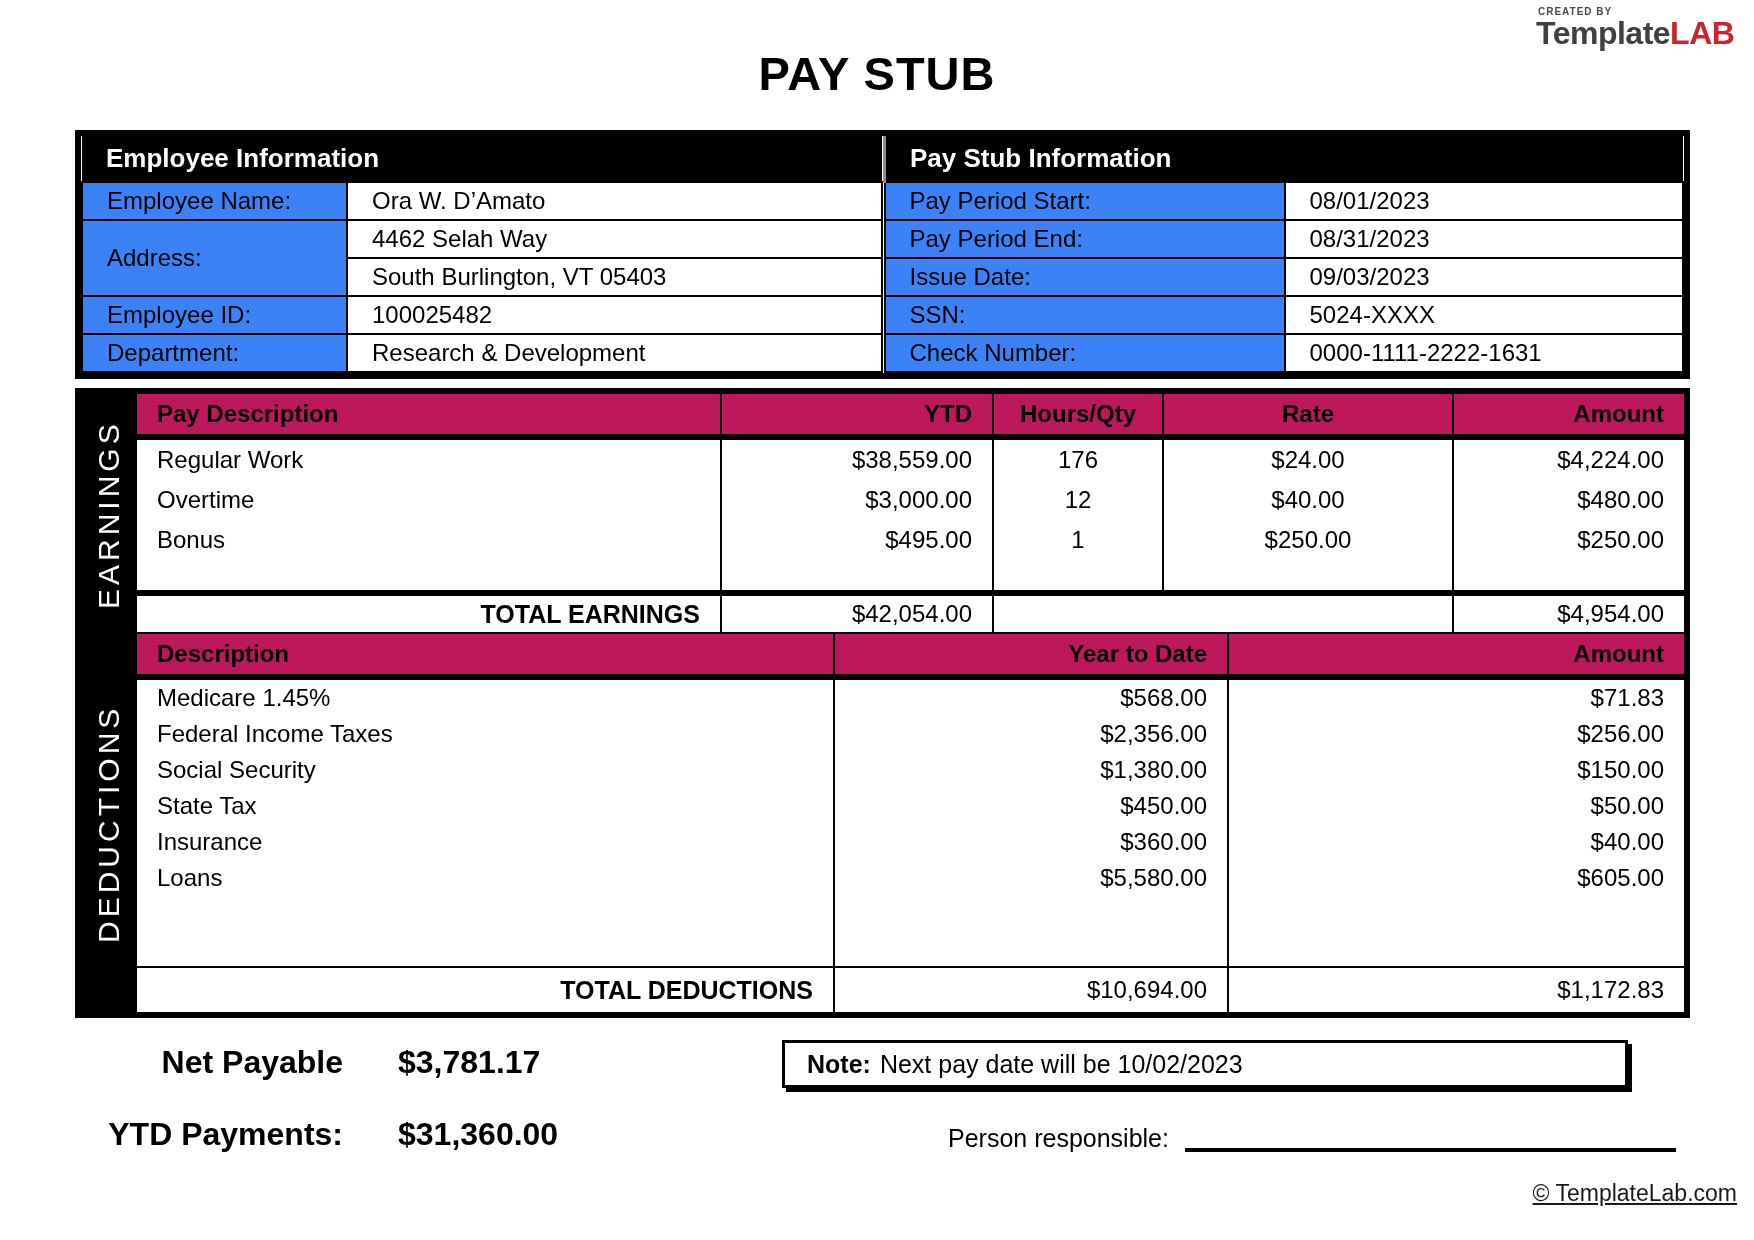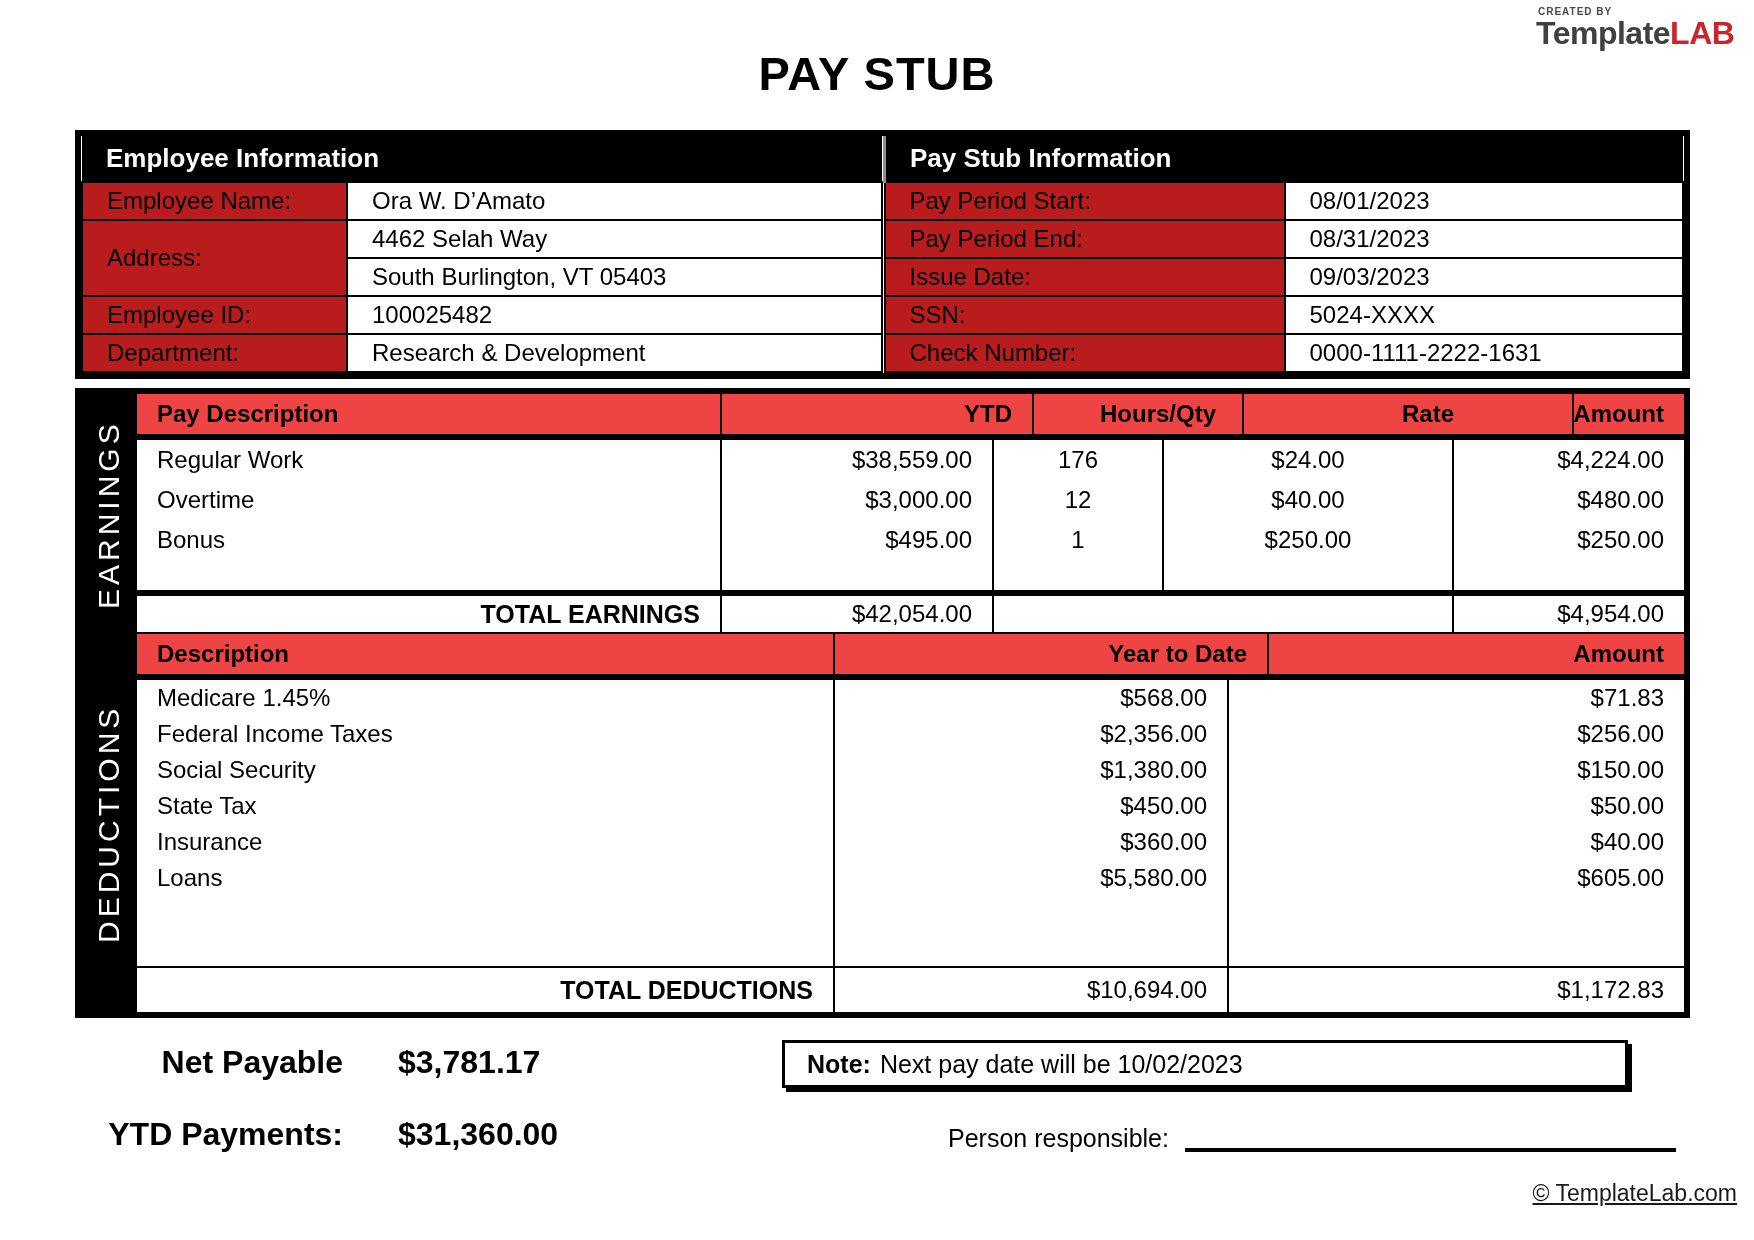--- a/index.html
+++ b/index.html
@@ -23,21 +23,21 @@
 
   
   .info-block { position:absolute; left:75px; top:130px; width:1615px; display:flex; border:6px solid #000; background:#fff; }
   table.info { border-collapse:collapse; table-layout:fixed; }
   table.info-left  { width:802px; }
   table.info-right { width:801px; }
   table.info th { background:#000; color:#fff; font-size:26px; font-weight:bold;
                   text-align:left; height:46px; padding-left:24px; }
   table.info-right th { border-left:3px solid #8f8f8f; }
   table.info td { font-size:24px; height:38px; border:2px solid #000; padding-left:24px; vertical-align:middle; }
-  td.lbl { background:#b91c1c; }
+  td.lbl { background:#3b82f6; }
   td.val { background:#fff; }
 
   
   .main { position:absolute; left:75px; top:388px; width:1615px; height:630px;
           border:6px solid #000; display:flex; background:#fff; }
   .sidebar { width:56px; background:#000; display:flex; flex-direction:column; flex:none; }
   .sb-label { color:#fff; writing-mode:vertical-rl; transform:rotate(180deg);
               font-size:30px; letter-spacing:4px; display:flex; align-items:center; justify-content:center; }
   .sb-earnings { height:242px; }
   .sb-deductions { flex:1; }
@@ -48,21 +48,21 @@
   .te-cols   { grid-template-columns:585px 272px 460px 1fr; }
   .ded-cols  { grid-template-columns:698px 394px 1fr; }
 
   .cell { border-right:2px solid #000; display:flex; align-items:center;
           font-size:24px; padding:0 20px; min-width:0; }
   .cell:last-child { border-right:none; }
   .cell.r { justify-content:flex-end; }
   .cell.c { justify-content:center; }
   .cell.b { font-weight:bold; }
 
-  .head-row { height:46px; background:#ef4444; border-bottom:6px solid #000;gap:40px; }
+  .head-row { height:46px; background:#be185d; border-bottom:6px solid #000; }
   .head-row .cell { font-weight:bold; }
 
   .t-body { display:flex; flex-direction:column; }
   .earn-body { height:150px; }
   .ded-body  { flex:1; }
   .t-row { height:40px; flex:none; }
   .ded-body .t-row { height:36px; }
   .t-row.fill { flex:1; height:auto; }
 
   .total-row { height:44px; }

